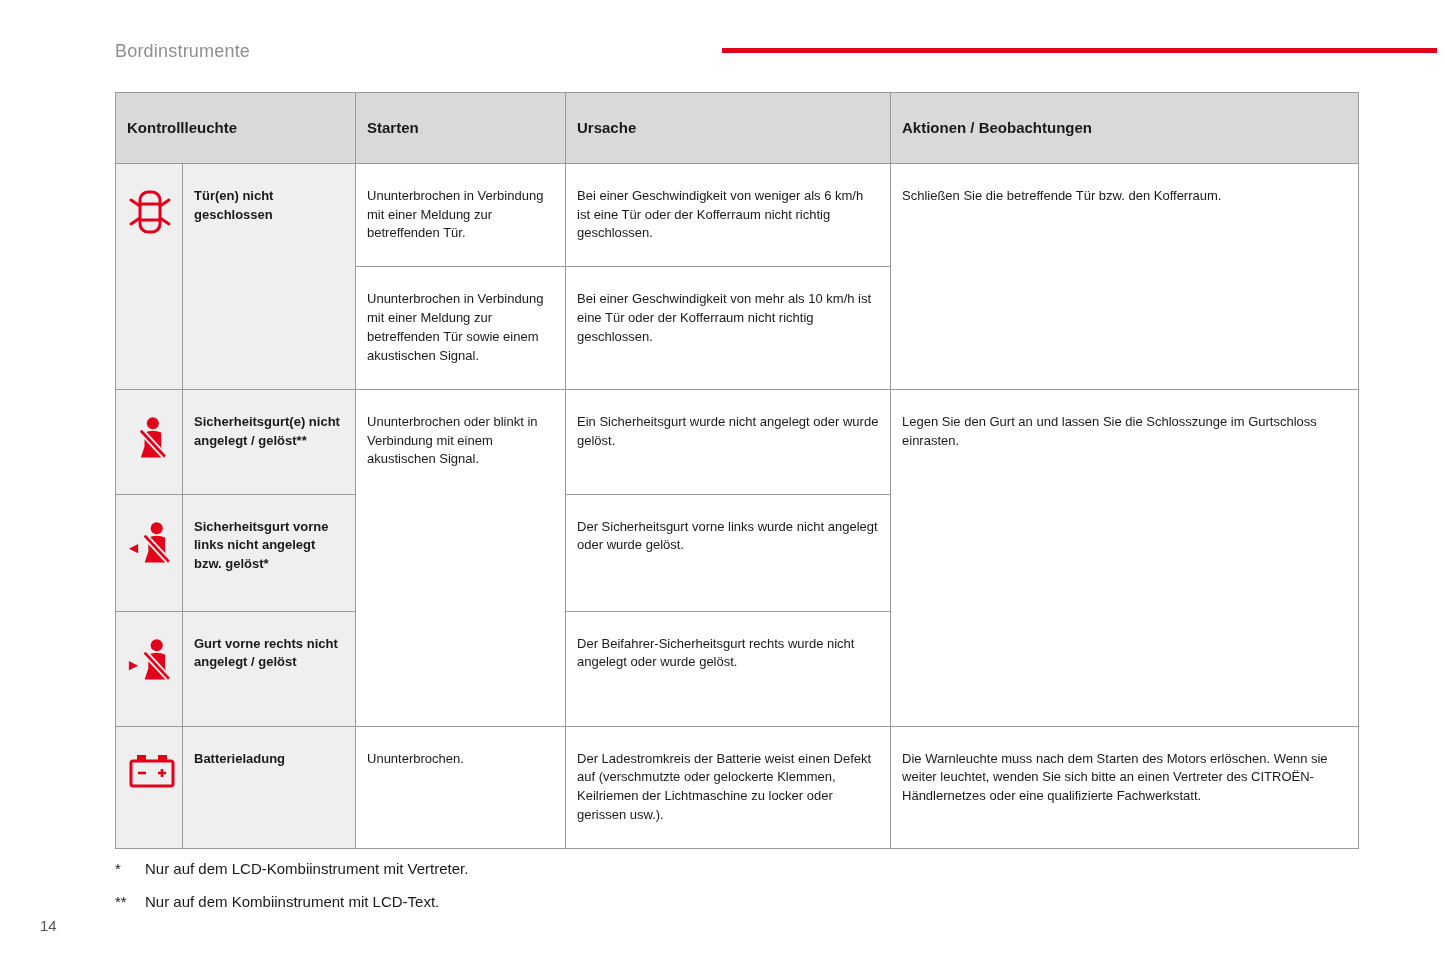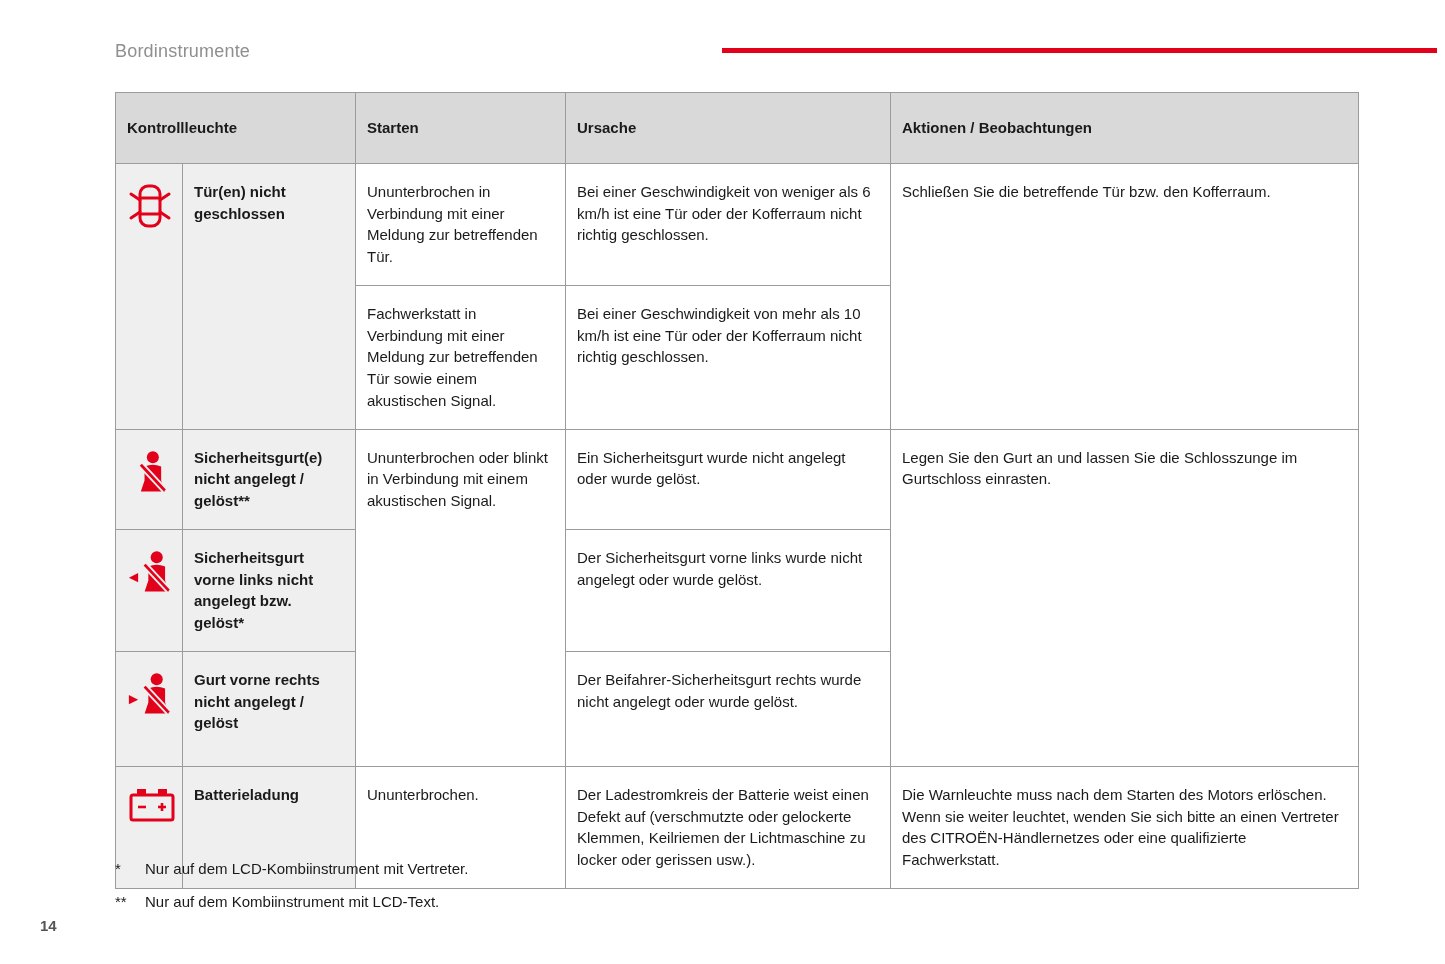--- a/index.html
+++ b/index.html
@@ -38,22 +38,22 @@
   table.warn-table {
     border-collapse: collapse;
     table-layout: fixed;
     width: 1243px;
   }
   table.warn-table th,
   table.warn-table td {
     border: 1px solid #9b9b9b;
     vertical-align: top;
     text-align: left;
-    padding: 17px 11px;
-    font-size: 15px;
+    padding: 23px 11px;
+    font-size: 13px;
     line-height: 1.45;
   }
   table.warn-table th {
     background: #d9d9d9;
     font-size: 15px;
     vertical-align: middle;
     padding: 24px 11px;
   }
   td.cell-icon {
     background: #efefef;
@@ -75,21 +75,21 @@
     color: #1a1a1a;
   }
   .footnote .marker { width: 30px; flex: 0 0 30px; }
   .footnote-1 { top: 860px; }
   .footnote-2 { top: 893px; }
   .page-number {
     position: absolute;
     left: 40px;
     top: 917px;
     font-size: 15px;
-    font-weight: bold;
+    font-weight: normal;
     color: #555555;
   }
   svg { display: inline-block; }
 </style>
 </head>
 <body>
 
 <div class="page">
 
   <div class="doc-title">Bordinstrumente</div>
@@ -129,21 +129,21 @@
             </svg>
           </span>
         </td>
         <td class="cell-label" rowspan="2">Tür(en) nicht geschlossen</td>
         <td class="fs-small">Ununterbrochen in Verbindung mit einer Meldung zur betreffenden Tür.</td>
         <td>Bei einer Geschwindigkeit von weniger als 6 km/h ist eine Tür oder der Kofferraum nicht richtig geschlossen.</td>
         <td rowspan="2">Schließen Sie die betreffende Tür bzw. den Kofferraum.</td>
       </tr>
 
       <tr style="height:113px">
-        <td class="fs-small">Fachwerkstatt in Verbindung mit einer Meldung zur betreffenden Tür sowie einem akustischen Signal.</td>
+        <td class="fs-small">Ununterbrochen in Verbindung mit einer Meldung zur betreffenden Tür sowie einem akustischen Signal.</td>
         <td>Bei einer Geschwindigkeit von mehr als 10 km/h ist eine Tür oder der Kofferraum nicht richtig geschlossen.</td>
       </tr>
 
       <tr style="height:93px">
         <td class="cell-icon">
           <span>
             <svg width="48" height="52" viewBox="0 0 52 52">
               <circle cx="28" cy="9" r="6.5" fill="#e2001a"></circle>
               <path d="M19 19 Q28 15 37 19 L37 34 L41 46 L15 46 L19 34 Z" fill="#e2001a"></path>
               <line x1="15" y1="17" x2="41" y2="45" stroke="#efefef" stroke-width="7"></line>

